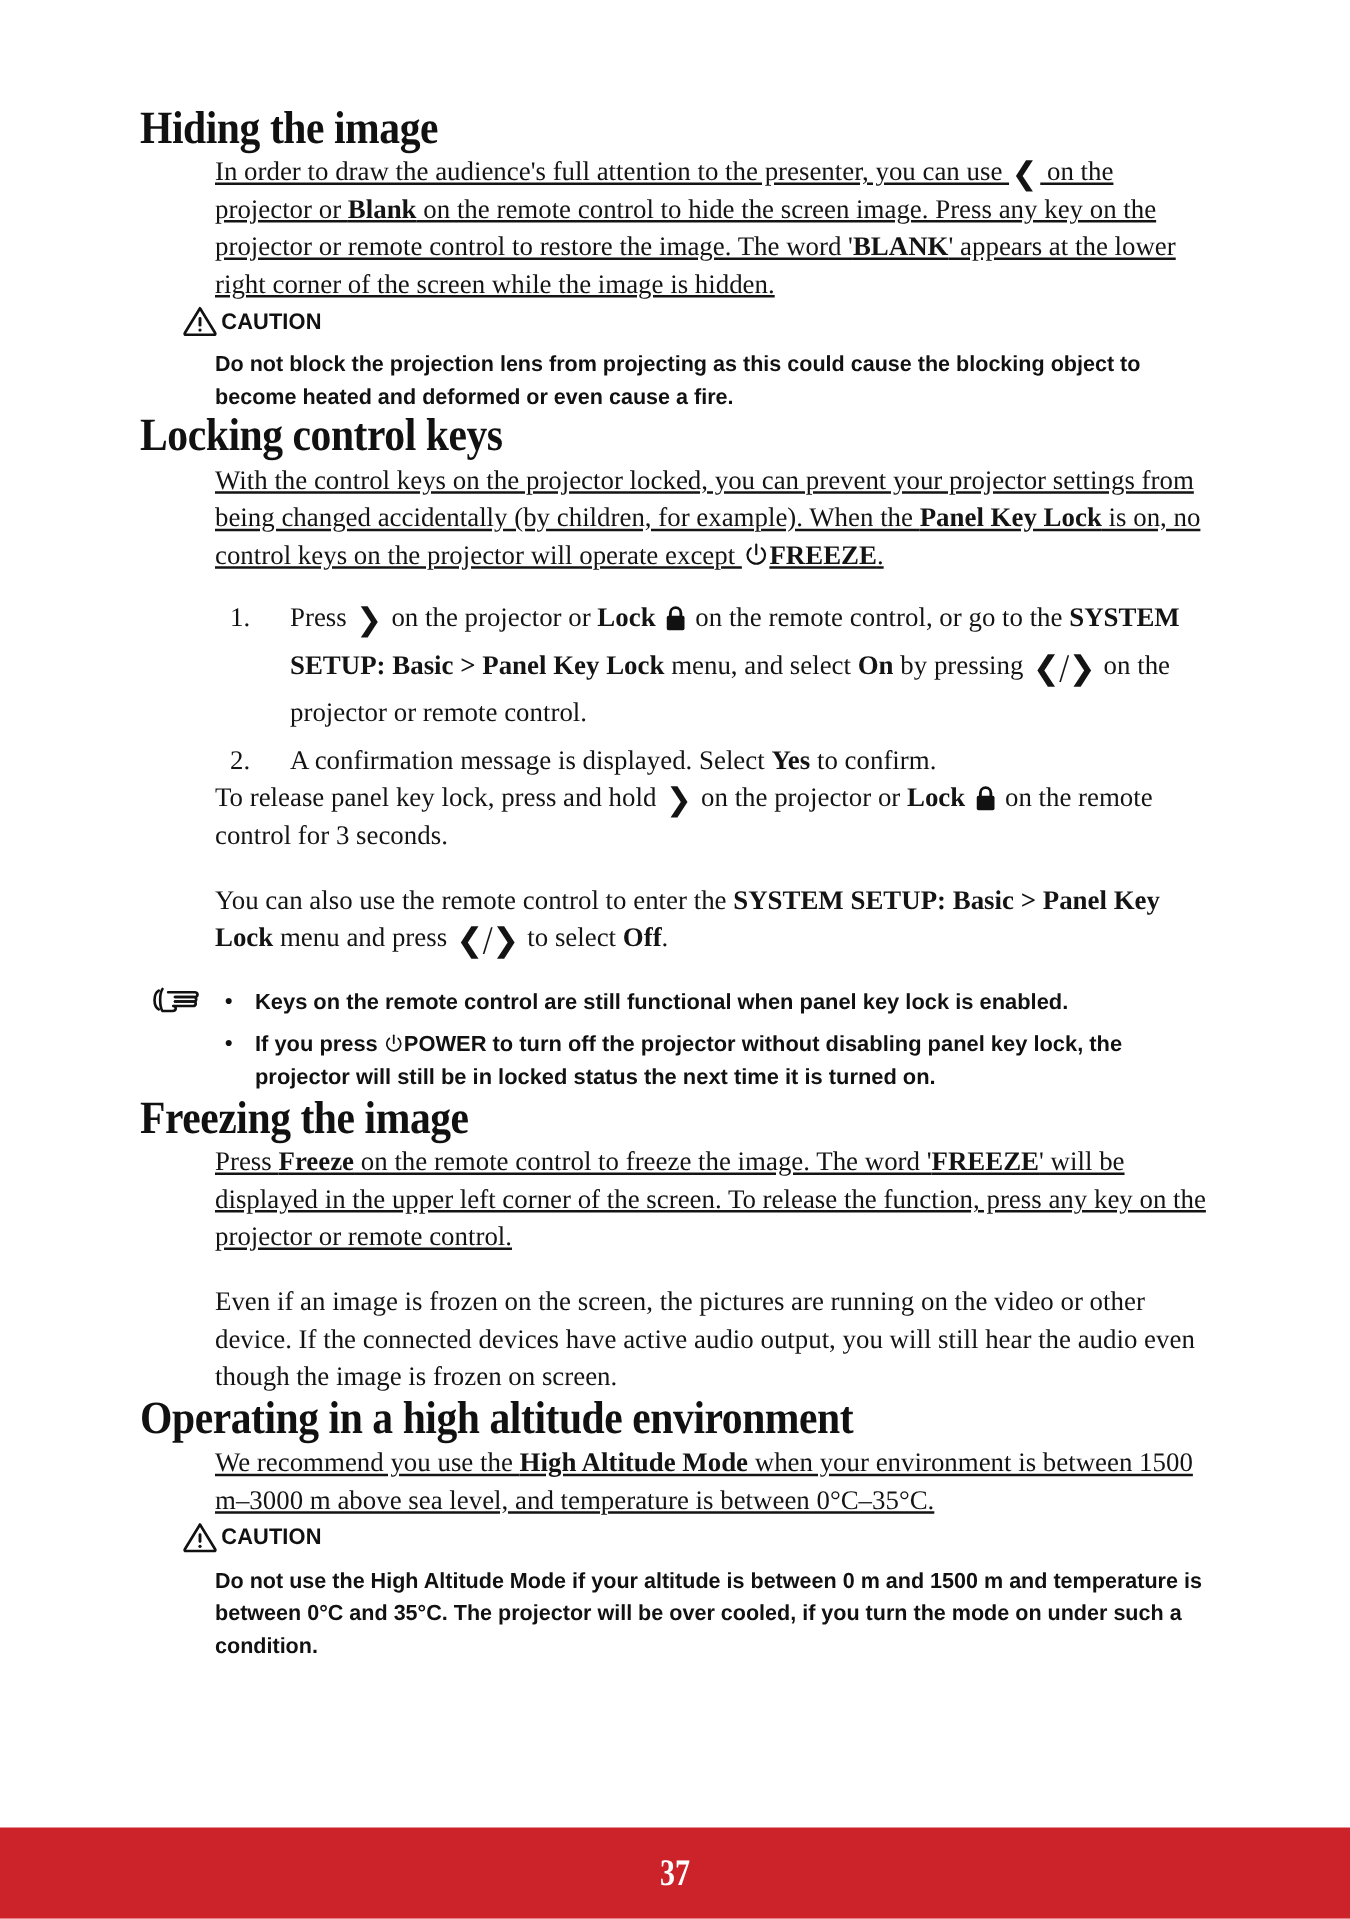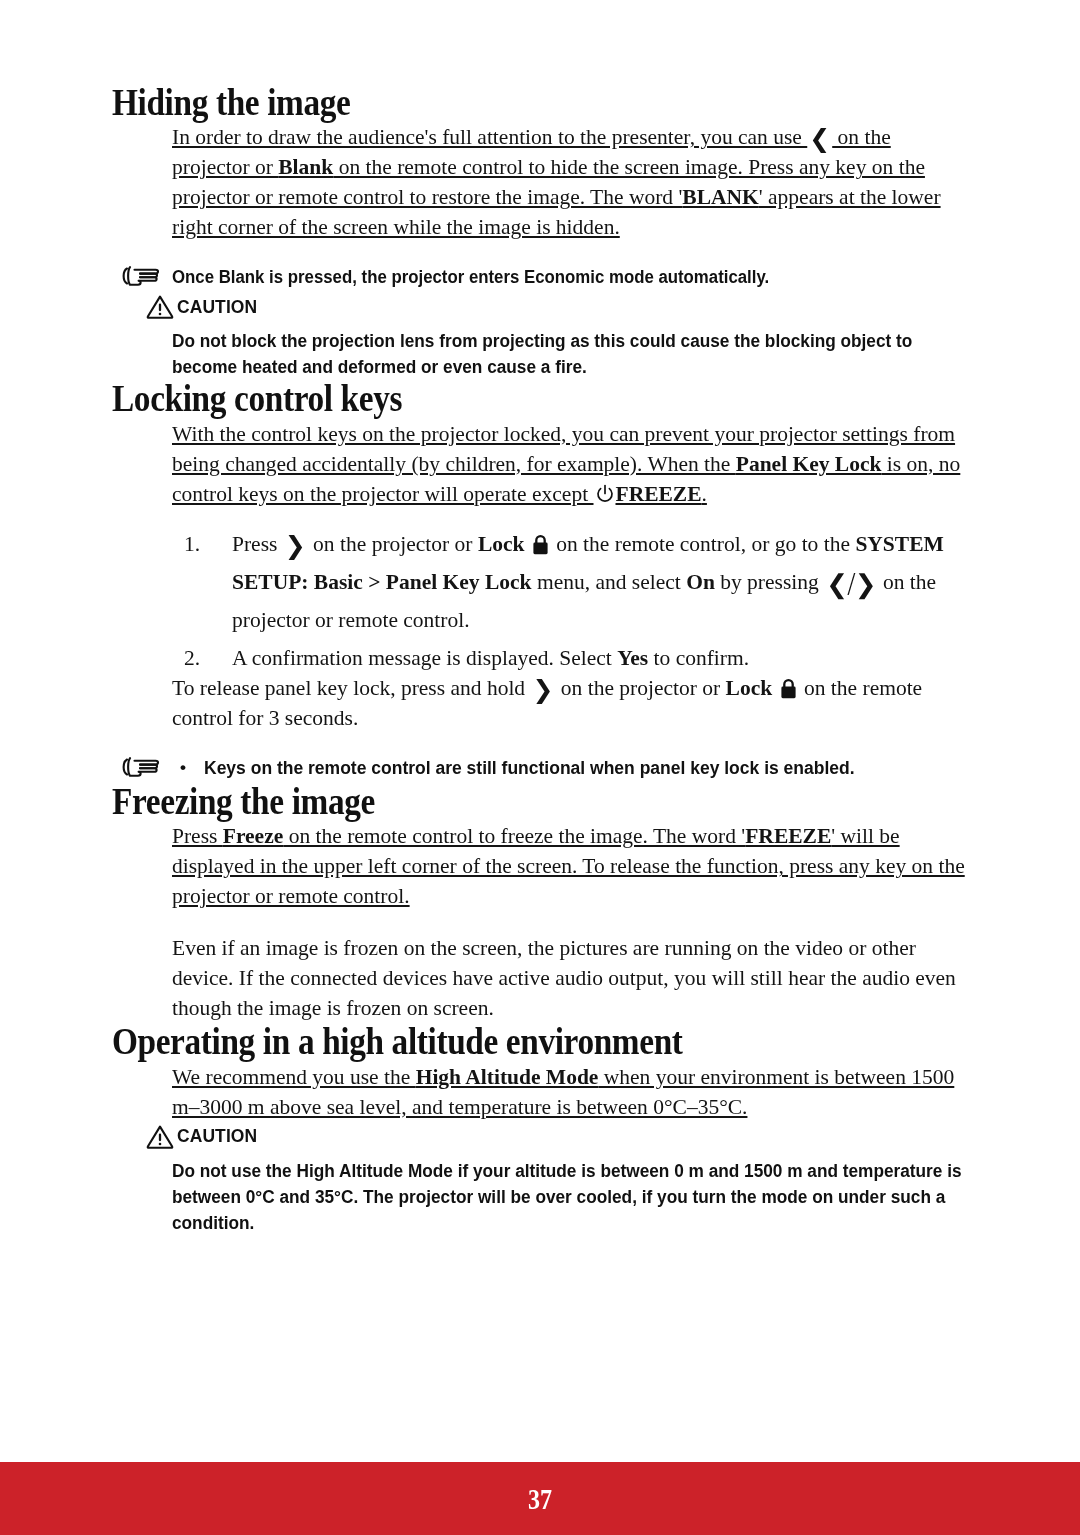--- a/index.html
+++ b/index.html
@@ -239,34 +239,20 @@
 
 <div class="page">
   <div class="content">
 
     <h1 class="section-heading h-gap-top-1">Hiding the image</h1>
 
     <div class="body-wrap">
       <p class="body-text pg-after-head">In order to draw the audience's full attention to the presenter, you can use <span class="gi chev">❮</span> on the projector or <b>Blank</b> on the remote control to hide the screen image. Press any key on the projector or remote control to restore the image. The word '<b>BLANK</b>' appears at the lower right corner of the screen while the image is hidden.</p>
     </div>
 
-    <div class="note-block">
-      <span class="hand-icon">
-        <svg viewBox="0 0 44 26" width="44" height="26" aria-hidden="true">
-          <g fill="none" stroke="#111111" stroke-width="2.1" stroke-linejoin="round" stroke-linecap="round">
-            <path d="M9 5.5 C4.5 8, 4.5 18, 9 20.5"></path>
-            <path d="M12 4.2 C9.5 7.5, 9.5 18.5, 12 21.8 L20 21.8 C22 21.8 22.6 20.6 22.6 19.6 C22.6 18.5 21.8 17.8 20.6 17.8"></path>
-            <path d="M21.2 17.8 L36 17.8 C38 17.8 38.6 16.8 38.6 15.9 C38.6 14.9 37.8 14.2 36.4 14.2 L22 14.2"></path>
-            <path d="M22 14.2 L36.6 14.2 C38.3 14.2 39 13.3 39 12.3 C39 11.3 38.2 10.6 36.8 10.6 L22 10.6"></path>
-            <path d="M22 10.6 L37.5 10.6 C39.2 10.6 40 9.6 40 8.6 C40 7.5 39.1 6.8 37.6 6.8 L16.5 6.8"></path>
-          </g>
-        </svg>
-      </span>
-      <div class="note-text">Once Blank is pressed, the projector enters Economic mode automatically.</div>
-    </div>
 
     <div class="caution-block">
       <div class="caution-head">
         <span class="caution-tri">
           <svg viewBox="0 0 28 26" width="28" height="26" aria-hidden="true">
             <path d="M14 2.6 L26 22.2 Q26.9 23.8 25.1 23.8 L2.9 23.8 Q1.1 23.8 2 22.2 Z" fill="none" stroke="#111111" stroke-width="2.1" stroke-linejoin="round"></path>
             <rect x="12.85" y="9.6" width="2.3" height="7.6" rx="1.1" fill="#111111"></rect>
             <circle cx="14" cy="20" r="1.3" fill="#111111"></circle>
           </svg>
         </span>
@@ -294,20 +280,21 @@
         <li>
           <span class="step-num">2.</span>
           <span>A confirmation message is displayed. Select <b>Yes</b> to confirm.</span>
         </li>
       </ol>
 
       <p class="body-text">To release panel key lock, press and hold <span class="gi chev">❯</span> on the projector or <b>Lock</b> <svg class="inline-lock" width="17" height="21" viewBox="0 0 17 21" aria-hidden="true">
             <path d="M4.3 9 V6.3 a4.2 4.2 0 0 1 8.4 0 V9" fill="none" stroke="#111111" stroke-width="2.3"></path>
             <rect x="1.4" y="8.6" width="14.2" height="11.6" rx="1.4" fill="#111111"></rect>
           </svg> on the remote control for 3 seconds.</p>
+      <p class="body-text">You can also use the remote control to enter the <b>SYSTEM SETUP: Basic &gt; Panel Key Lock</b> menu and press <span class="gi slash-pair">❮/❯</span> to select <b>Off</b>.</p>
     </div>
 
     <div class="note-block">
       <span class="hand-icon">
         <svg viewBox="0 0 44 26" width="44" height="26" aria-hidden="true">
           <g fill="none" stroke="#111111" stroke-width="2.1" stroke-linejoin="round" stroke-linecap="round">
             <path d="M9 5.5 C4.5 8, 4.5 18, 9 20.5"></path>
             <path d="M12 4.2 C9.5 7.5, 9.5 18.5, 12 21.8 L20 21.8 C22 21.8 22.6 20.6 22.6 19.6 C22.6 18.5 21.8 17.8 20.6 17.8"></path>
             <path d="M21.2 17.8 L36 17.8 C38 17.8 38.6 16.8 38.6 15.9 C38.6 14.9 37.8 14.2 36.4 14.2 L22 14.2"></path>
             <path d="M22 14.2 L36.6 14.2 C38.3 14.2 39 13.3 39 12.3 C39 11.3 38.2 10.6 36.8 10.6 L22 10.6"></path>
@@ -315,20 +302,24 @@
           </g>
         </svg>
       </span>
       <ul class="note-list">
         <li>
           <span class="bullet-dot">•</span>
           <span>Keys on the remote control are still functional when panel key lock is enabled.</span>
         </li>
         <li>
           <span class="bullet-dot">•</span>
+          <span>If you press <svg class="inline-power-sm" width="16" height="16" viewBox="0 0 20 20" aria-hidden="true">
+                <path d="M5.6 4.6 a7 7 0 1 0 8.8 0" fill="none" stroke="#111111" stroke-width="1.7" stroke-linecap="round"></path>
+                <line x1="10" y1="1.6" x2="10" y2="9.4" stroke="#111111" stroke-width="1.7" stroke-linecap="round"></line>
+              </svg>POWER to turn off the projector without disabling panel key lock, the projector will still be in locked status the next time it is turned on.</span>
         </li>
       </ul>
     </div>
 
     <h1 class="section-heading h-gap-top-3">Freezing the image</h1>
 
     <div class="body-wrap">
       <p class="body-text pg-after-head">Press <b>Freeze</b> on the remote control to freeze the image. The word '<b>FREEZE</b>' will be displayed in the upper left corner of the screen. To release the function, press any key on the projector or remote control.</p>
       <p class="body-text">Even if an image is frozen on the screen, the pictures are running on the video or other device. If the connected devices have active audio output, you will still hear the audio even though the image is frozen on screen.</p>
     </div>

